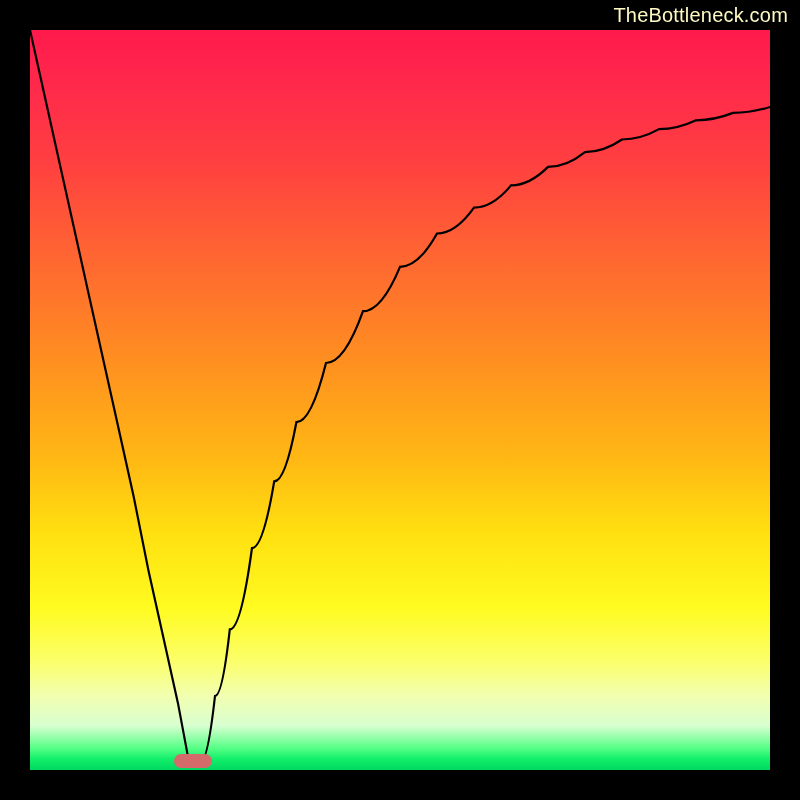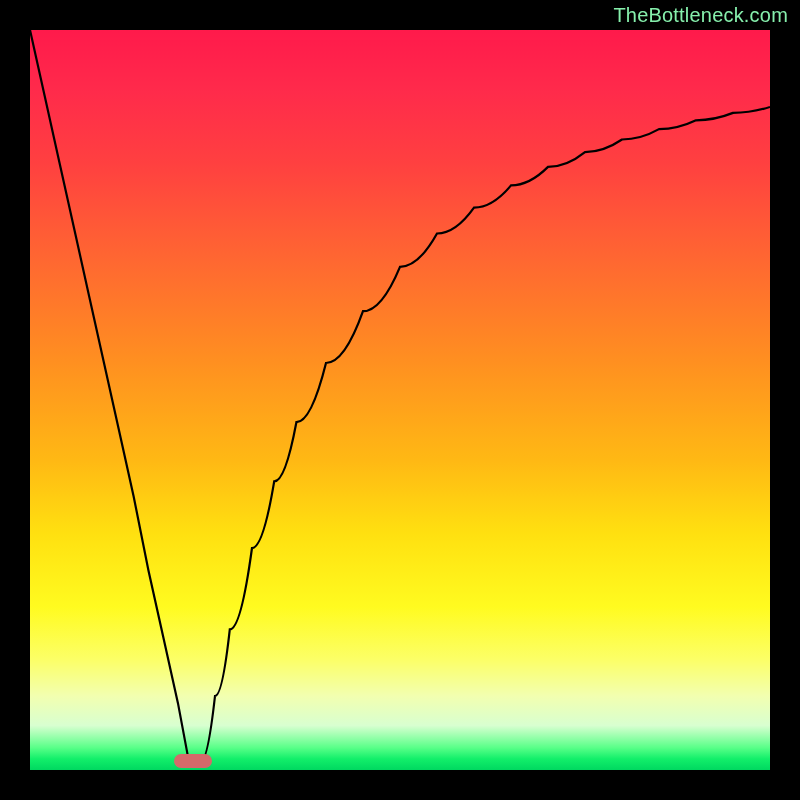--- a/index.html
+++ b/index.html
@@ -16,21 +16,21 @@
       #ffe010 68%,
       #fffb20 78%,
       #fcff66 85%,
       #f2ffb0 90%,
       #d8ffd0 94%,
       #58ff88 97%,
       #12ef6a 98.5%,
       #00d860 100%);
   }
   .pill{position:absolute;background:#d46a6a;border-radius:8px}
-  .attribution{position:absolute;top:4px;right:12px;color:#86efac;font-size:20px;font-weight:500;letter-spacing:.2px}
+  .attribution{position:absolute;top:4px;right:12px;color:#fef9c3;font-size:20px;font-weight:500;letter-spacing:.2px}
   svg.curve{position:absolute;inset:0}
 </style>
 </head>
 <body>
 
 <div class="frame">
   <div class="attribution">TheBottleneck.com</div>
   <div class="plot">
     <div class="gradient"></div>
     <svg class="curve" viewBox="0 0 740 740" preserveAspectRatio="none">

